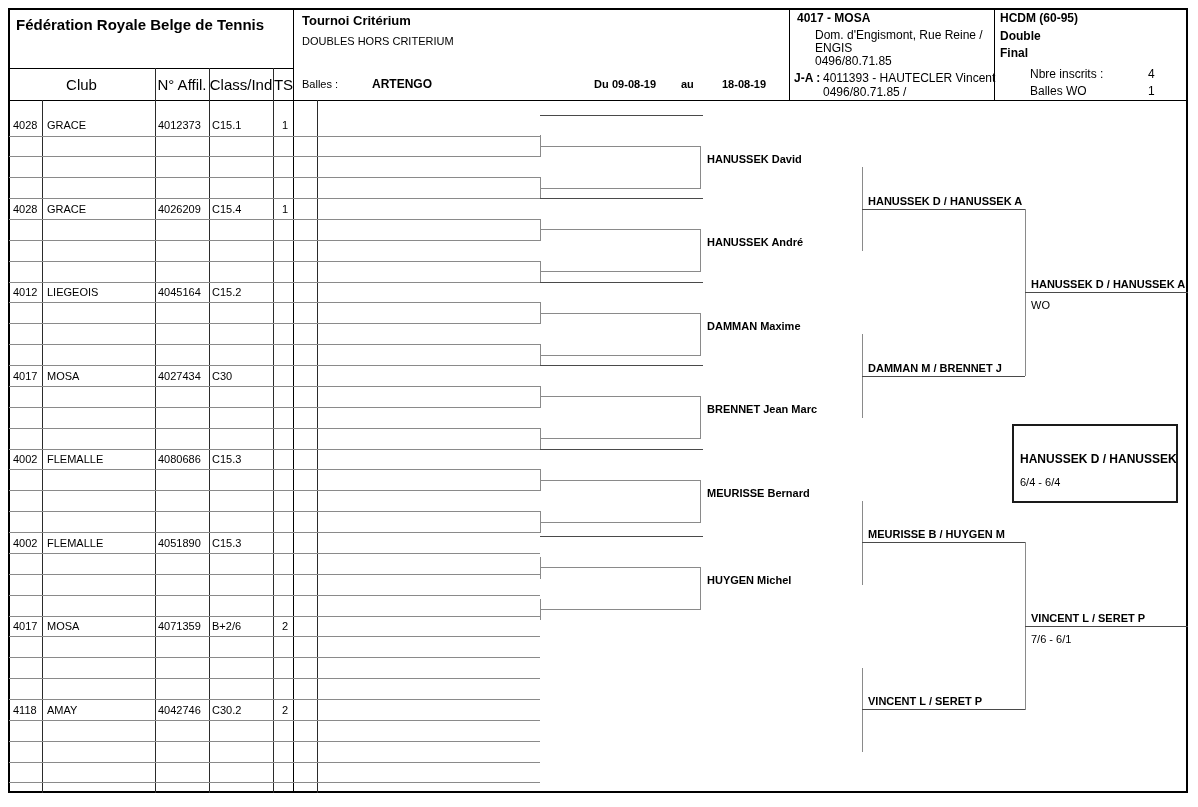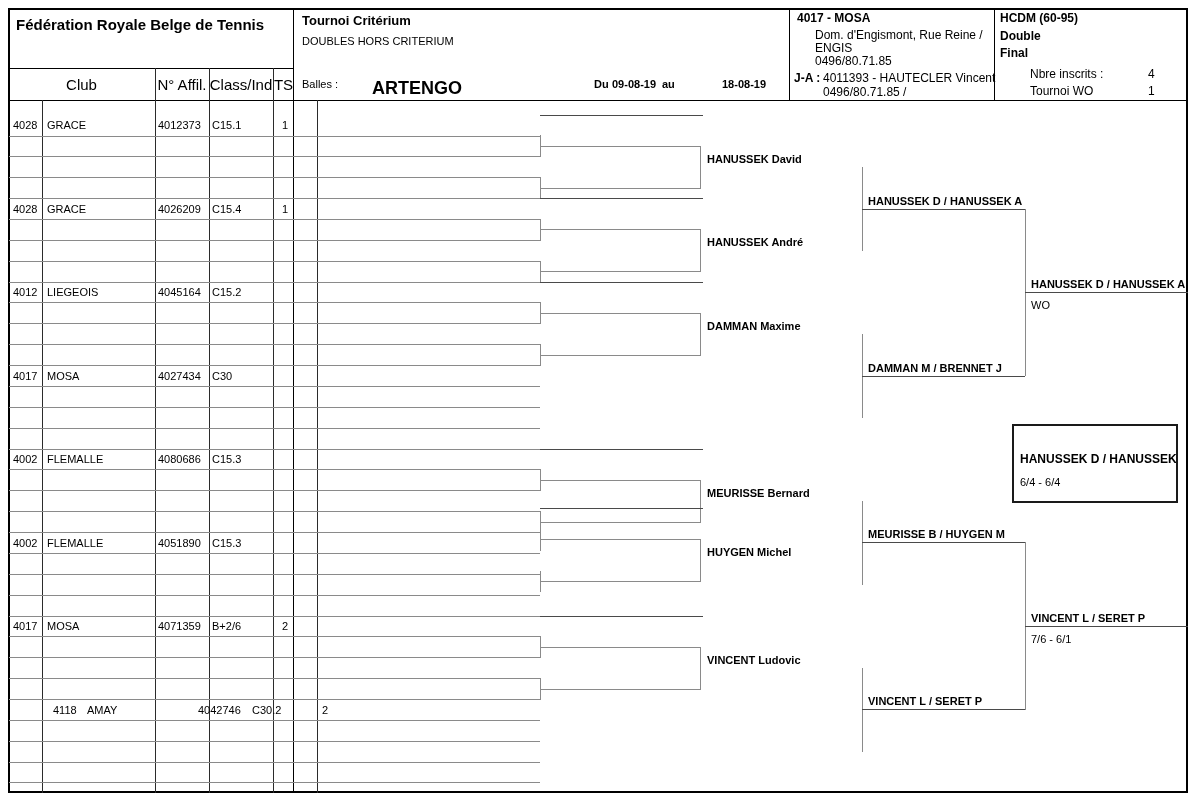--- a/index.html
+++ b/index.html
@@ -55,40 +55,40 @@
 
   <div class="txt b" style="left:16px;top:16px;font-size:15px;">Fédération Royale Belge de Tennis</div>
   <div class="th" style="left:8px;width:147px;">Club</div>
   <div class="th" style="left:155px;width:54px;">N° Affil.</div>
   <div class="th" style="left:209px;width:64px;">Class/Ind</div>
   <div class="th" style="left:273px;width:21px;">TS</div>
 
   <div class="txt b" style="left:302px;top:13px;font-size:13px;">Tournoi Critérium</div>
   <div class="txt" style="left:302px;top:35px;">DOUBLES HORS CRITERIUM</div>
   <div class="txt" style="left:302px;top:78px;">Balles :</div>
-  <div class="txt b" style="left:372px;top:77px;font-size:18px;">ARTENGO</div>
+  <div class="txt b" style="left:372px;top:77px;font-size:12px;">ARTENGO</div>
   <div class="txt b" style="left:576px;top:78px;margin-left:18px;">Du</div>
   <div class="txt b" style="left:612px;top:78px;">09-08-19</div>
-  <div class="txt b" style="left:662px;top:78px;">au</div>
+  <div class="txt b" style="left:681px;top:78px;">au</div>
   <div class="txt b" style="left:722px;top:78px;">18-08-19</div>
 
   <div class="txt b" style="left:797px;top:11px;font-size:12px;">4017 - MOSA</div>
   <div class="txt sm" style="left:815px;top:28px;">Dom. d'Engismont, Rue Reine /</div>
   <div class="txt sm" style="left:815px;top:41px;">ENGIS</div>
   <div class="txt sm" style="left:815px;top:54px;">0496/80.71.85</div>
   <div class="txt sm b" style="left:794px;top:71px;">J-A :</div>
   <div class="txt sm" style="left:823px;top:71px;">4011393 - HAUTECLER Vincent</div>
   <div class="txt sm" style="left:823px;top:85px;">0496/80.71.85 /</div>
 
   <div class="txt b" style="left:1000px;top:11px;font-size:12px;">HCDM (60-95)</div>
   <div class="txt b" style="left:1000px;top:29px;font-size:12px;">Double</div>
   <div class="txt b" style="left:1000px;top:46px;font-size:12px;">Final</div>
   <div class="txt sm" style="left:1030px;top:67px;">Nbre inscrits :</div>
   <div class="txt sm" style="left:1148px;top:67px;">4</div>
-  <div class="txt sm" style="left:1030px;top:84px;">Tournoi WO</div>
+  <div class="txt sm" style="left:1030px;top:84px;">Balles WO</div>
   <div class="txt sm" style="left:1148px;top:84px;">1</div>
 
   <div class="vl" style="left:862px;top:166.8px;height:84.2px;"></div>
   <div class="hl nlc" style="left:862px;top:208.5px;width:163px;"></div>
   <div class="txt b" style="left:868px;top:194.5px;">HANUSSEK D / HANUSSEK A</div>
 
   <div class="vl" style="left:862px;top:333.7px;height:84.2px;"></div>
   <div class="hl nlc" style="left:862px;top:375.5px;width:163px;"></div>
   <div class="txt b" style="left:868px;top:361.5px;">DAMMAN M / BRENNET J</div>
 
@@ -169,50 +169,50 @@
   <div class="block" style="top: 281.6px;">
     <div class="vl cv1"></div>
     <div class="vl cv2"></div>
     <div class="hl st1"></div>
     <div class="hl st2"></div>
     <div class="vl nv"></div>
     <div class="nl"></div>
     <div class="pname">DAMMAN Maxime</div>
   </div>
 
+  <div class="block" style="top: 365px;">
+    <div class="vl cv1"></div>
+    <div class="vl cv2"></div>
+    <div class="hl st1"></div>
+    <div class="hl st2"></div>
+    <div class="vl nv"></div>
+    <div class="nl"></div>
+    <div class="pname">BRENNET Jean Marc</div>
+  </div>
 
   <div class="block" style="top: 448.5px;">
     <div class="vl cv1"></div>
     <div class="vl cv2"></div>
     <div class="hl st1"></div>
     <div class="hl st2"></div>
     <div class="vl nv"></div>
     <div class="nl"></div>
     <div class="pname">MEURISSE Bernard</div>
   </div>
 
-  <div class="block" style="top: 508px;">
+  <div class="block" style="top: 536px;">
     <div class="vl cv1"></div>
     <div class="vl cv2"></div>
     <div class="hl st1"></div>
     <div class="hl st2"></div>
     <div class="vl nv"></div>
     <div class="nl"></div>
     <div class="pname">HUYGEN Michel</div>
   </div>
 
-  <div class="block" style="top: 615.5px;">
-    <div class="vl cv1"></div>
-    <div class="vl cv2"></div>
-    <div class="hl st1"></div>
-    <div class="hl st2"></div>
-    <div class="vl nv"></div>
-    <div class="nl"></div>
-    <div class="pname">VINCENT Ludovic</div>
-  </div>
 
 
   <div class="entry-row" style="top: 115.1px;">
     <div class="cell c-no">4028</div>
     <div class="cell c-club">GRACE</div>
     <div class="cell c-aff">4012373</div>
     <div class="cell c-cls">C15.1</div>
     <div class="cell c-ts">1</div>
   </div>
 
@@ -257,20 +257,20 @@
   </div>
 
   <div class="entry-row" style="top: 616px;">
     <div class="cell c-no">4017</div>
     <div class="cell c-club">MOSA</div>
     <div class="cell c-aff">4071359</div>
     <div class="cell c-cls">B+2/6</div>
     <div class="cell c-ts">2</div>
   </div>
 
-  <div class="entry-row" style="top: 699.5px; margin-left: 40px;">
+  <div class="entry-row" style="top: 699.5px;">
     <div class="cell c-no">4118</div>
     <div class="cell c-club">AMAY</div>
     <div class="cell c-aff">4042746</div>
     <div class="cell c-cls">C30.2</div>
     <div class="cell c-ts">2</div>
   </div>
 </div>
 
 </body></html>

